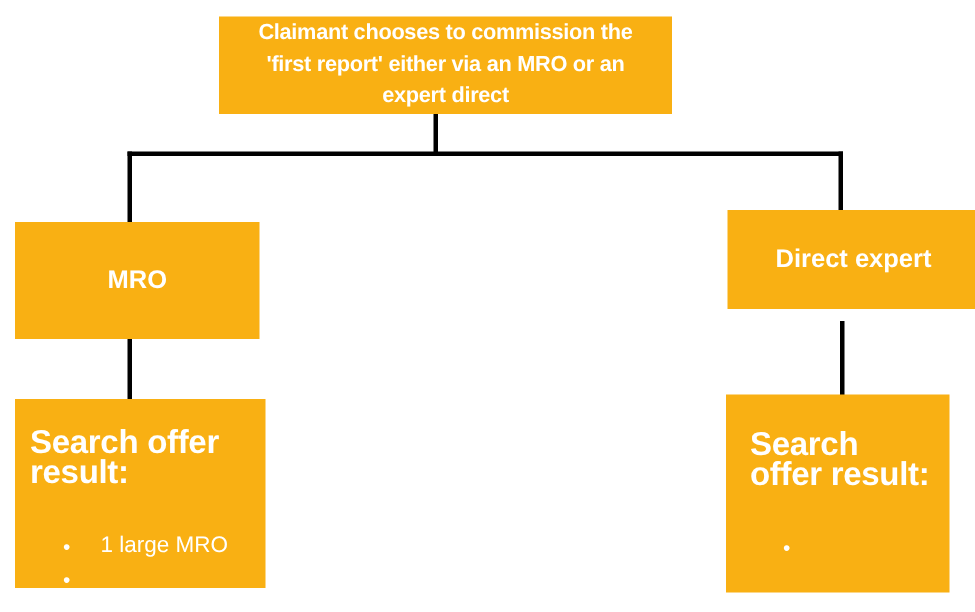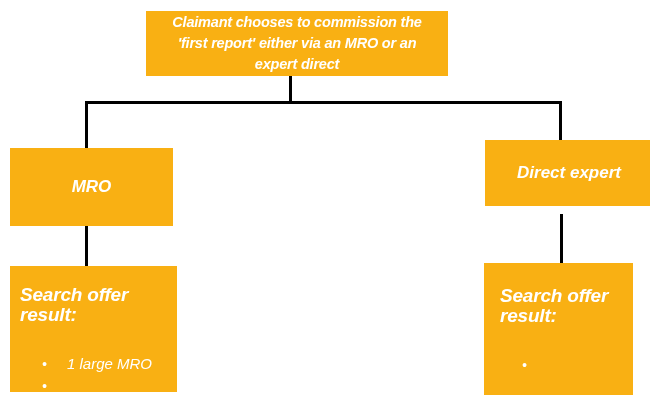--- a/index.html
+++ b/index.html
@@ -7,21 +7,20 @@
     padding: 0;
     background: #ffffff;
   }
   .canvas {
     position: relative;
     width: 650px;
     height: 408px;
     background: var(--bg-color, #ffffff);
     font-family: "Liberation Sans", sans-serif;
     overflow: hidden;
-    font-style: italic;
   }
   .box {
     position: absolute;
     background: var(--box-color, #F9B013);
     color: var(--text-color, #ffffff);
     box-sizing: border-box;
   }
   .node {
     display: flex;
     align-items: center;
@@ -56,21 +55,21 @@
     width: 167px; height: 126px;
     padding: 19px 8px 0 10px;
   }
   .result-right {
     left: 484px; top: 263px;
     width: 149px; height: 132px;
     padding: 23px 8px 0 16px;
   }
   .result-heading {
     font-weight: bold;
-    font-size: 19px;
+    font-size: 22px;
     letter-spacing: -0.2px;
     margin: 0 0 29px 0;
   }
   .bullet-list {
     list-style: none;
     margin: 0;
     padding: 0 0 0 22px;
   }
   .bullet-list li {
     display: flex;

